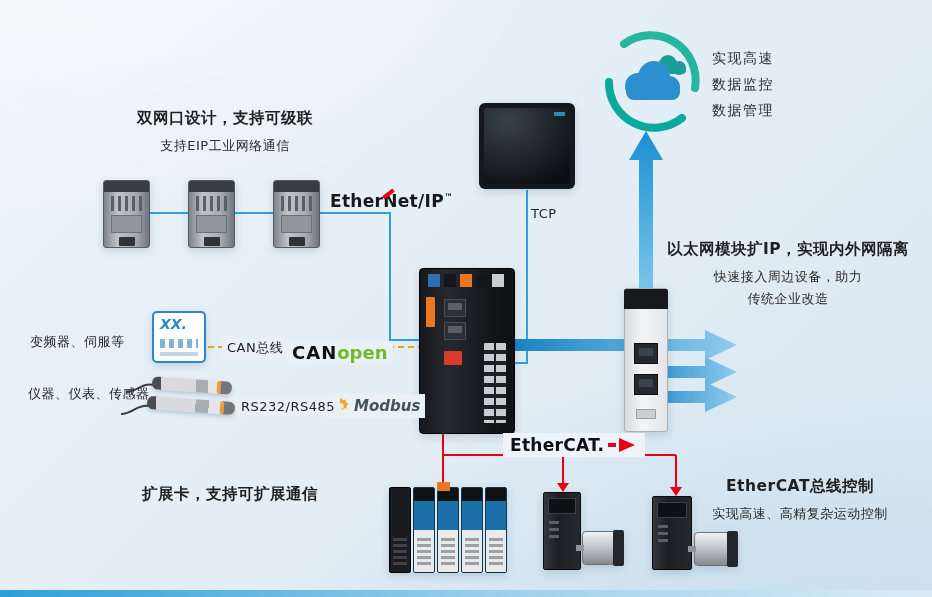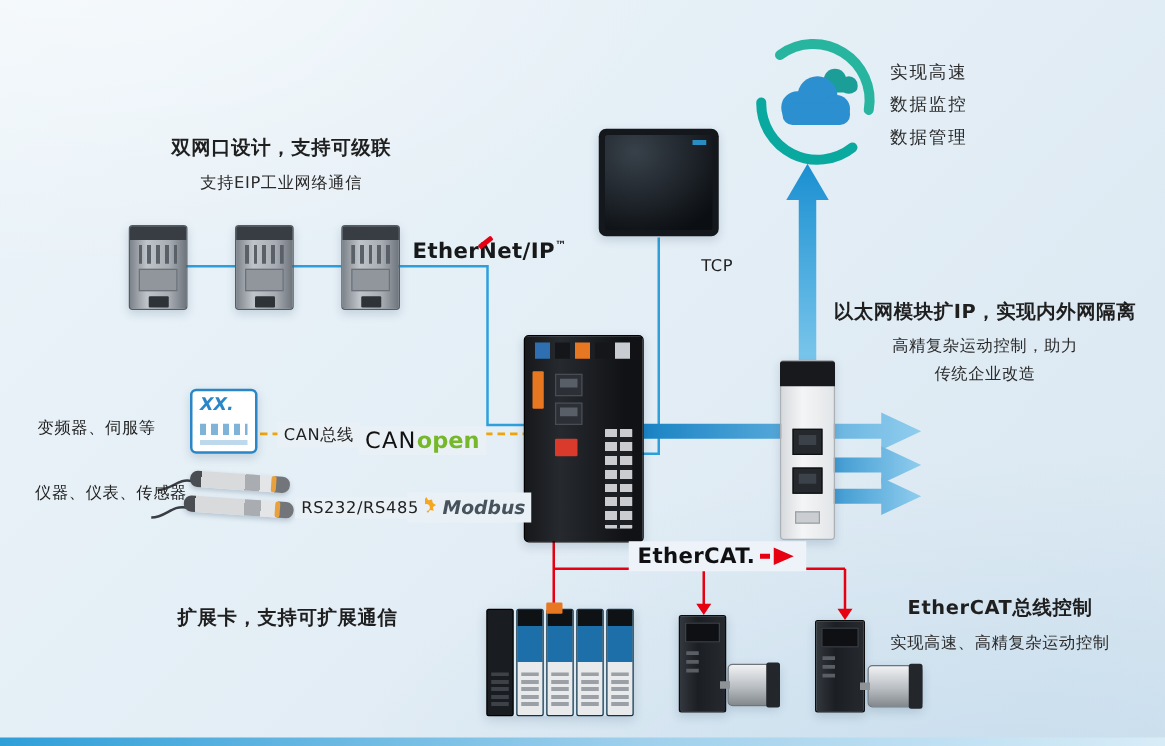--- a/index.html
+++ b/index.html
@@ -29,21 +29,21 @@
   .mask{background:#e9f1f7;padding:1px 5px;}
   .cloud-text{position:absolute;left:712px;top:45px;z-index:3;font-size:14px;color:#2b2b2b;letter-spacing:1.5px;}
   .cloud-text div{line-height:26px;}
 
   
   .eip-logo{position:absolute;left:330px;top:191px;z-index:3;font-size:17px;font-weight:700;color:#17181a;letter-spacing:.3px;}
   .eip-net{position:relative;display:inline-block;}
   .eip-net::after{content:"";position:absolute;left:-1px;top:1px;width:13px;height:4px;background:var(--red,#e60012);transform:rotate(-38deg);border-radius:1px;}
   .eip-tm{font-size:9px;vertical-align:super;}
   .canopen-logo{position:absolute;left:287px;top:341px;z-index:3;font-size:18px;background:#e9f1f7;padding:1px 5px;}
-  .co-can{color:#111;font-weight:400;letter-spacing:1px;}
+  .co-can{color:#111;font-weight:700;letter-spacing:1px;}
   .co-open{color:var(--green,#76b82a);font-weight:700;}
   .modbus-logo{position:absolute;left:326px;top:394px;z-index:3;display:flex;align-items:center;gap:3px;background:#e9f1f7;padding:2px 5px;}
   .mb-text{font-weight:700;font-style:italic;font-size:15px;color:#46525c;}
   .ethercat-logo{position:absolute;left:503px;top:433px;z-index:3;display:flex;align-items:center;gap:4px;background:#edf3f8;padding:2px 7px;}
   .ec-text{font-weight:800;font-size:17px;color:#101012;letter-spacing:.3px;}
 
   
   .dev{position:absolute;z-index:2;box-shadow:0 3px 8px rgba(40,70,100,.18);}
 
   .plc-mini{width:45px;height:66px;background:linear-gradient(90deg,#7d838a,#bfc4ca 30%,#a6acb2 70%,#6f757c);border:1px solid #565c63;border-radius:3px;}
@@ -274,31 +274,31 @@
       <rect x="0" y="6" width="8" height="4" fill="#e60012"></rect>
       <polygon points="11,1 27,8 11,15" fill="#e60012"></polygon>
     </svg>
   </div>
 
   <div class="tb" style="left:80px;top:108px;width:290px;">
     <div class="h">双网口设计，支持可级联</div>
     <div class="s">支持EIP工业网络通信</div>
   </div>
 
-  <div class="lbl" style="left:561px;top:206px;text-align:right;">TCP</div>
+  <div class="lbl" style="left:531px;top:206px;text-align:right;">TCP</div>
 
   <div class="cloud-text">
     <div>实现高速</div>
     <div>数据监控</div>
     <div>数据管理</div>
   </div>
 
   <div class="tb" style="left:648px;top:203px;width:280px;margin-top:36px;">
     <div class="h">以太网模块扩IP，实现内外网隔离</div>
-    <div class="s">高精复杂运动控制，助力</div>
+    <div class="s">快速接入周边设备，助力</div>
     <div class="s" style="margin-top:4px;">传统企业改造</div>
   </div>
 
   <div class="lbl" style="left:30px;top:333px;">变频器、伺服等</div>
   <div class="lbl mask" style="left:222px;top:338px;">CAN总线</div>
   <div class="lbl" style="left:28px;top:385px;">仪器、仪表、传感器</div>
   <div class="lbl mask" style="left:236px;top:398px;">RS232/RS485</div>
 
   <div class="tb" style="left:75px;top:484px;width:310px;">
     <div class="h">扩展卡，支持可扩展通信</div>

